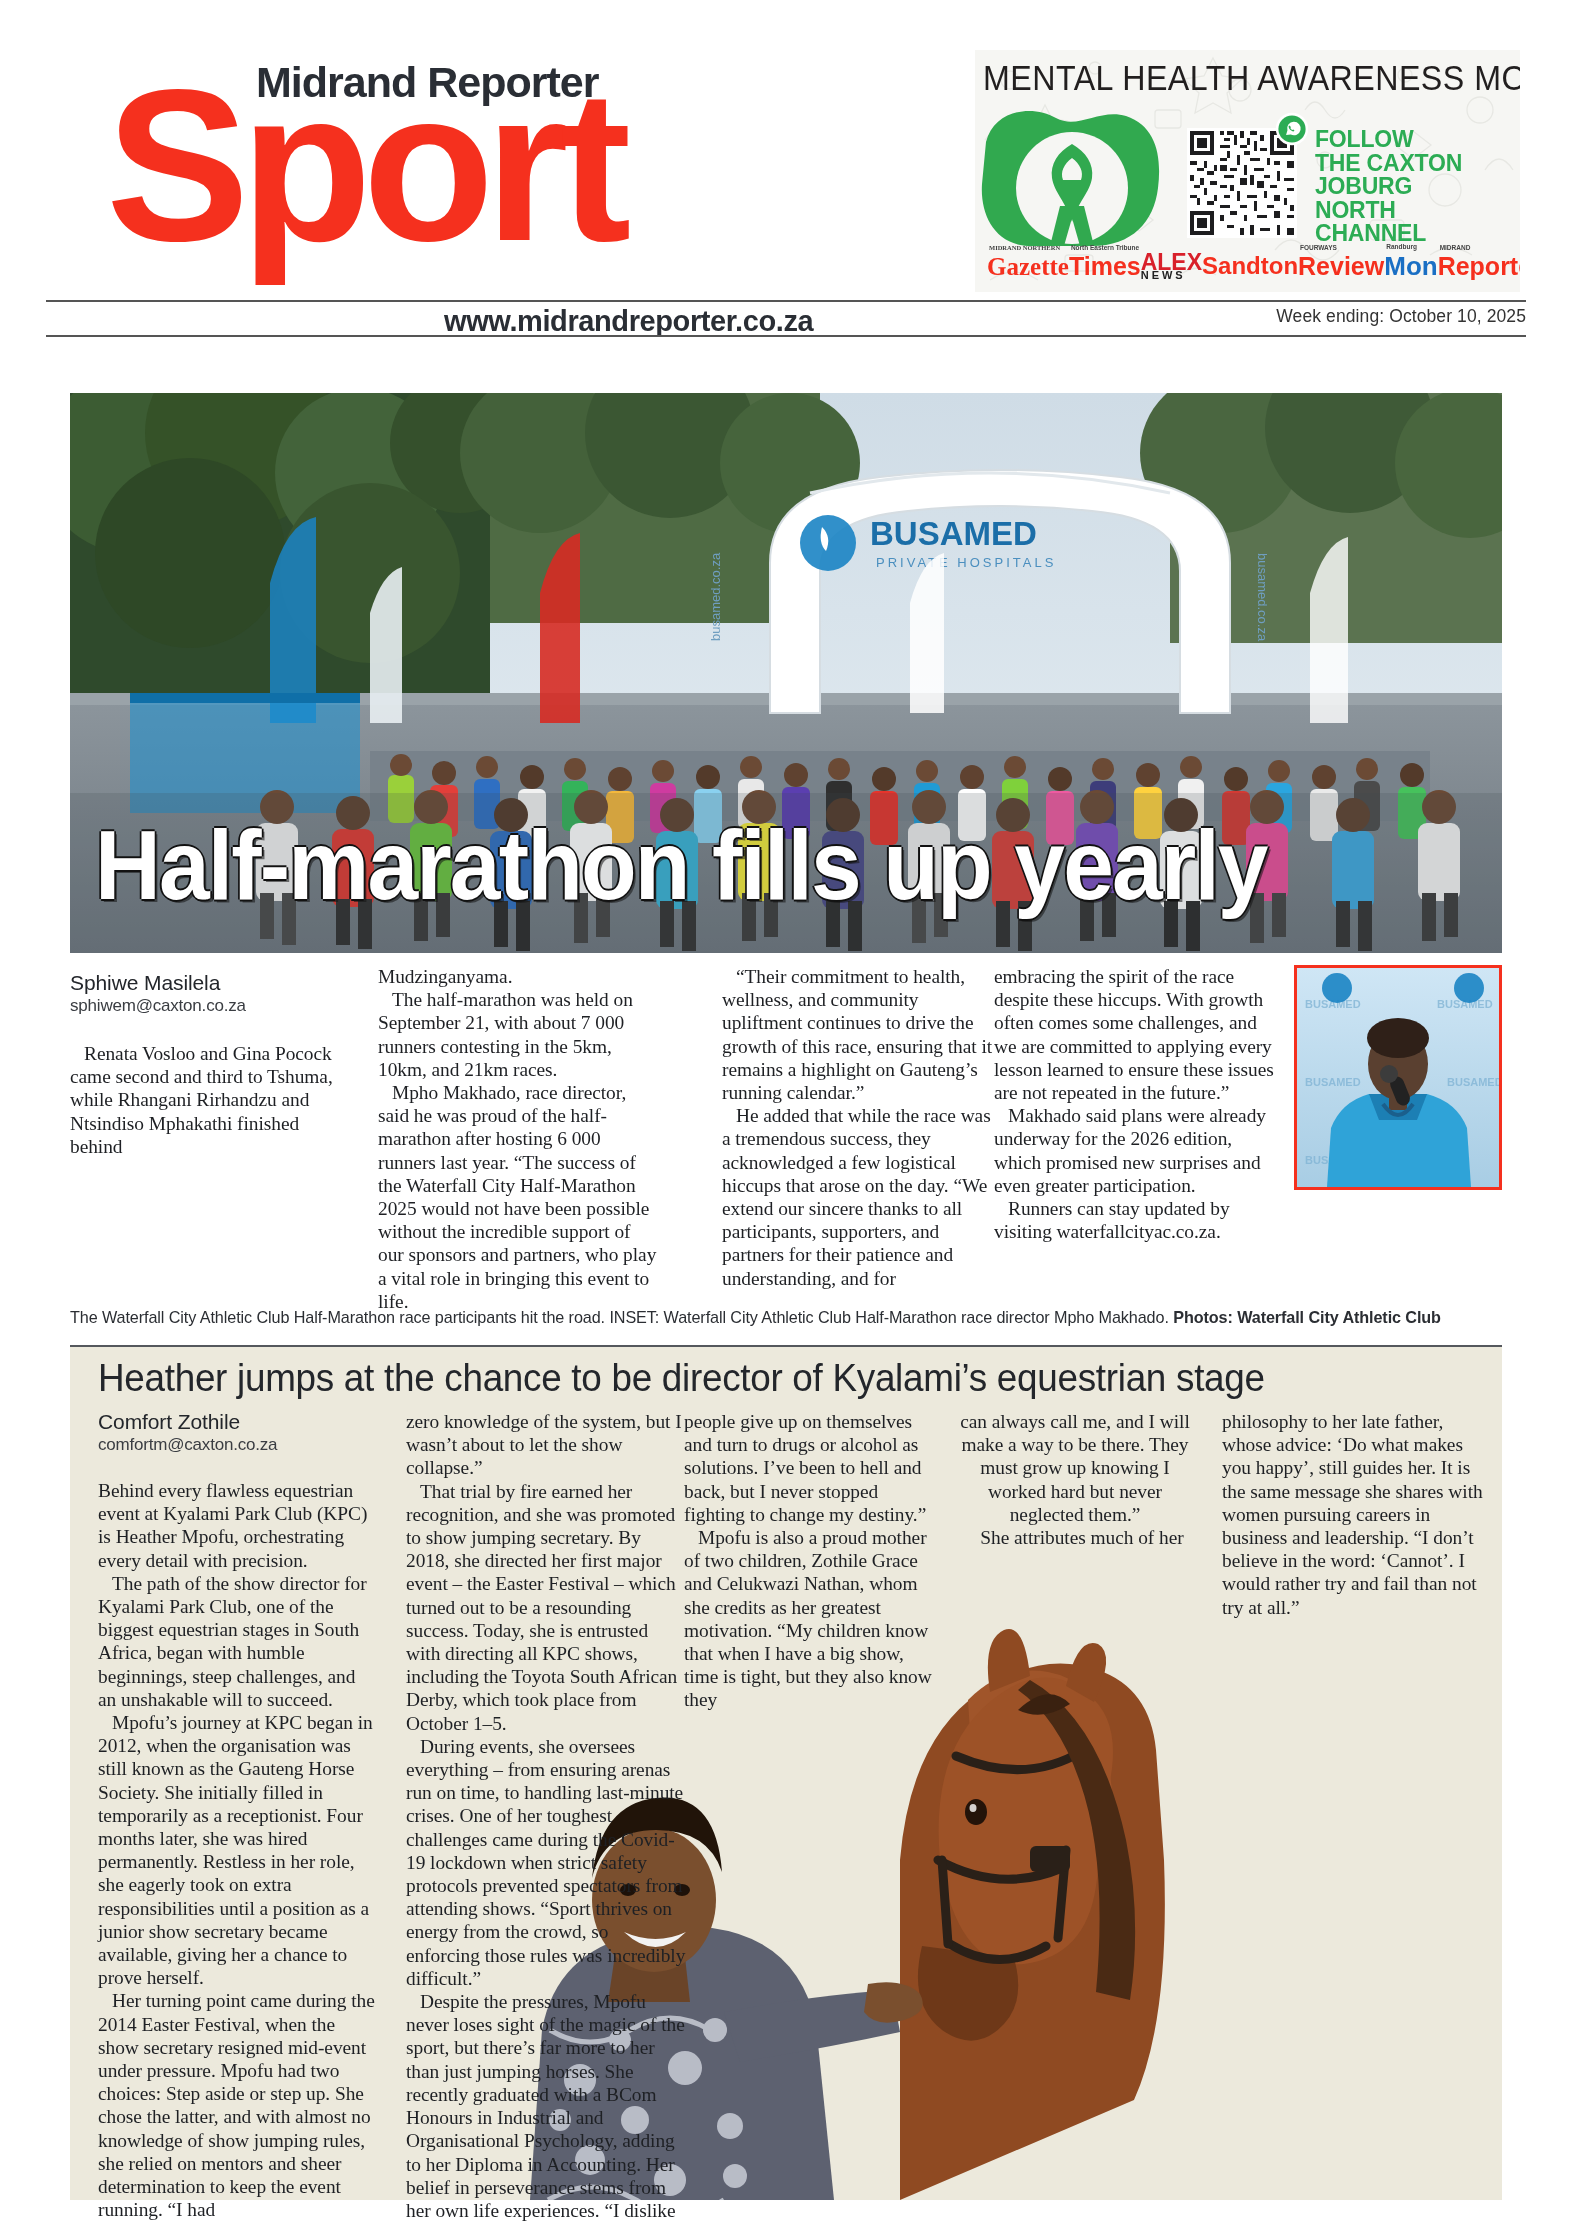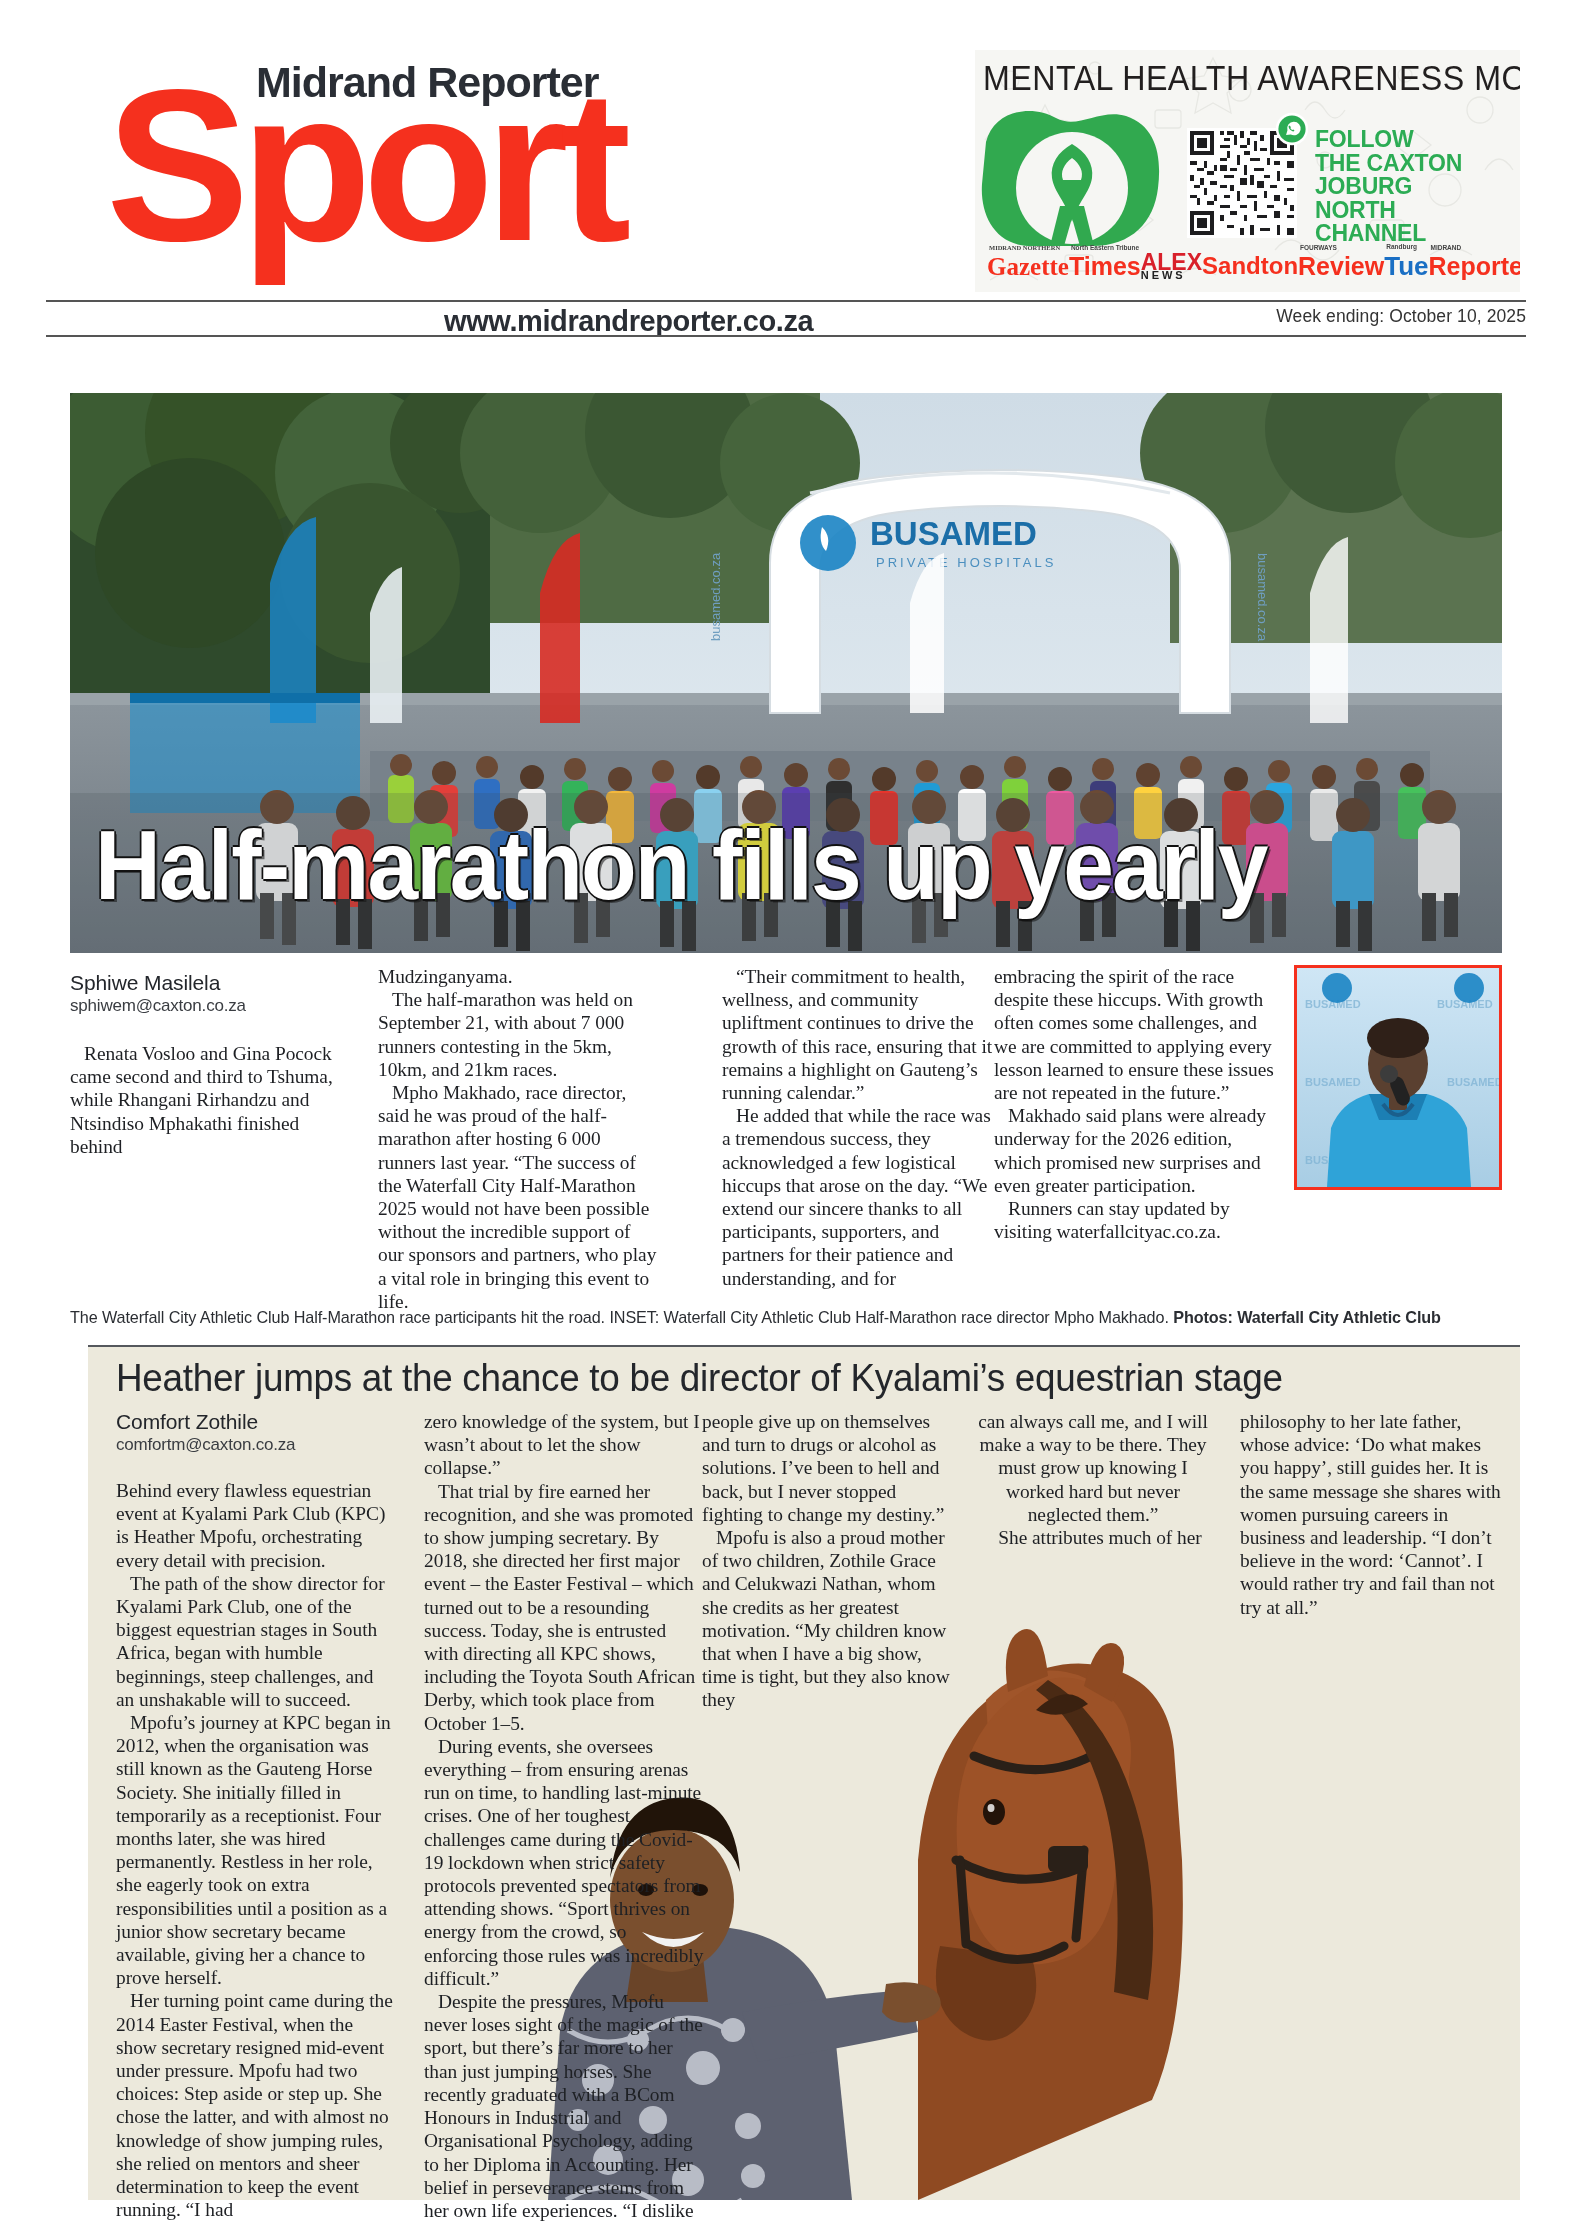--- a/index.html
+++ b/index.html
@@ -114,21 +114,21 @@
     border:3px solid #f5301e; background:#bcd9ec; overflow:hidden;
   }
   .cap1 {
     position:absolute; left:70px; top:1308px; width:1432px;
     font-size:16.2px; color:#2b2e33; letter-spacing:-0.1px;
   }
   .cap1 b { font-weight:bold; }
 
   
   .art2 {
-    position:absolute; left:88px; top:1345px; width:1432px; height:855px;
+    position:absolute; left:70px; top:1345px; width:1432px; height:855px;
     background:#ece9dc;
   }
   .a2-rule { position:absolute; left:0; top:0; width:100%; height:2px; background:#55585d; }
   .headline2 {
     position:absolute; left:28px; top:12px; width:1390px;
     font-size:38px; line-height:42px; color:#23262b; font-weight:normal;
     letter-spacing:-0.3px;
     transform:scaleX(0.97); transform-origin:left top;
     font-family:"Liberation Sans Narrow","Liberation Sans", sans-serif;
     white-space:nowrap;
@@ -299,21 +299,21 @@
         </span>
         <span class="brand b-sandton">
           <span>Sandton</span>
         </span>
         <span class="brand b-review">
           <span class="brand-sup">FOURWAYS</span>
           <span>Review</span>
         </span>
         <span class="brand b-sun">
           <span class="brand-sup">Randburg</span>
-          <span>Tue</span>
+          <span>Mon</span>
         </span>
         <span class="brand b-reporter">
           <span class="brand-sup">MIDRAND</span>
           <span>Reporter</span>
         </span>
       </div>
     </div>
 
     <div class="rule-top"></div>
     <div class="dateline">Week ending: October 10, 2025</div>

